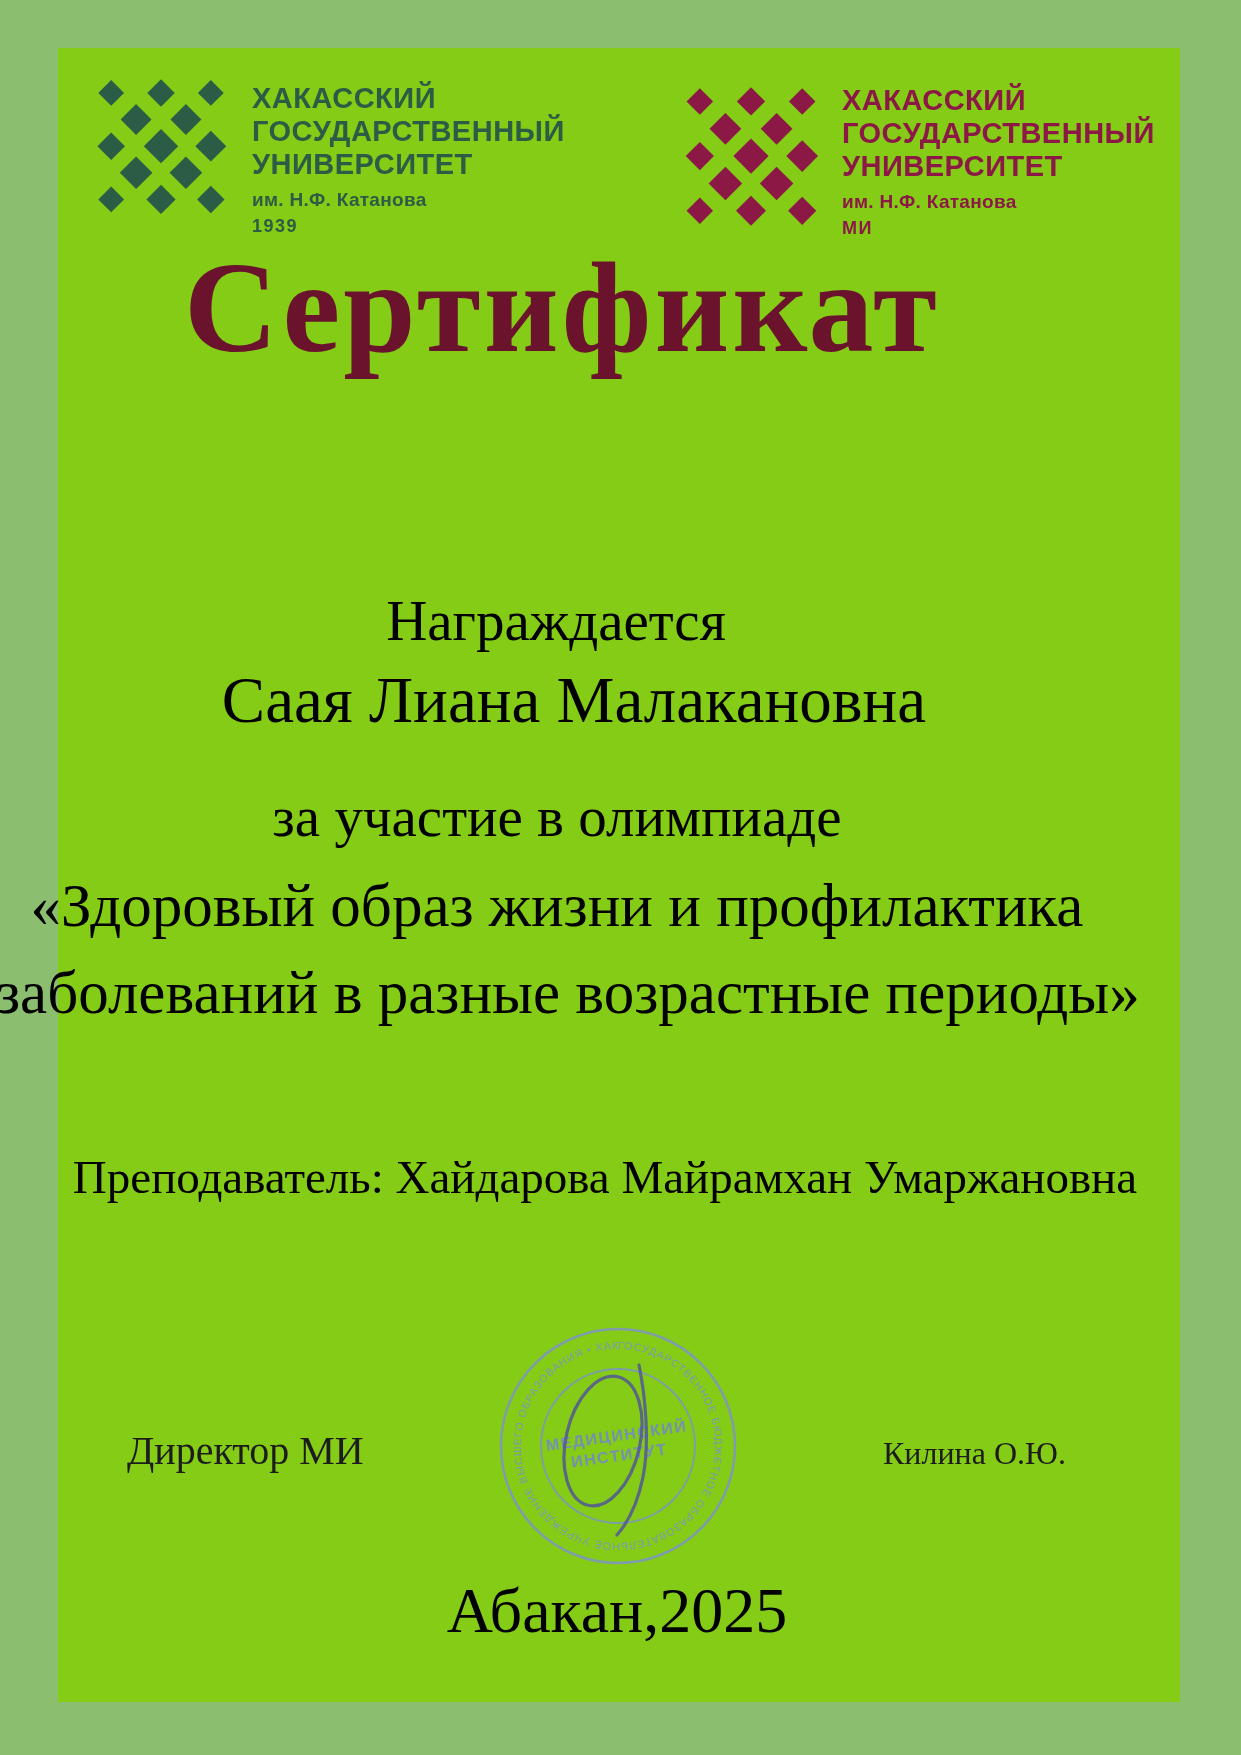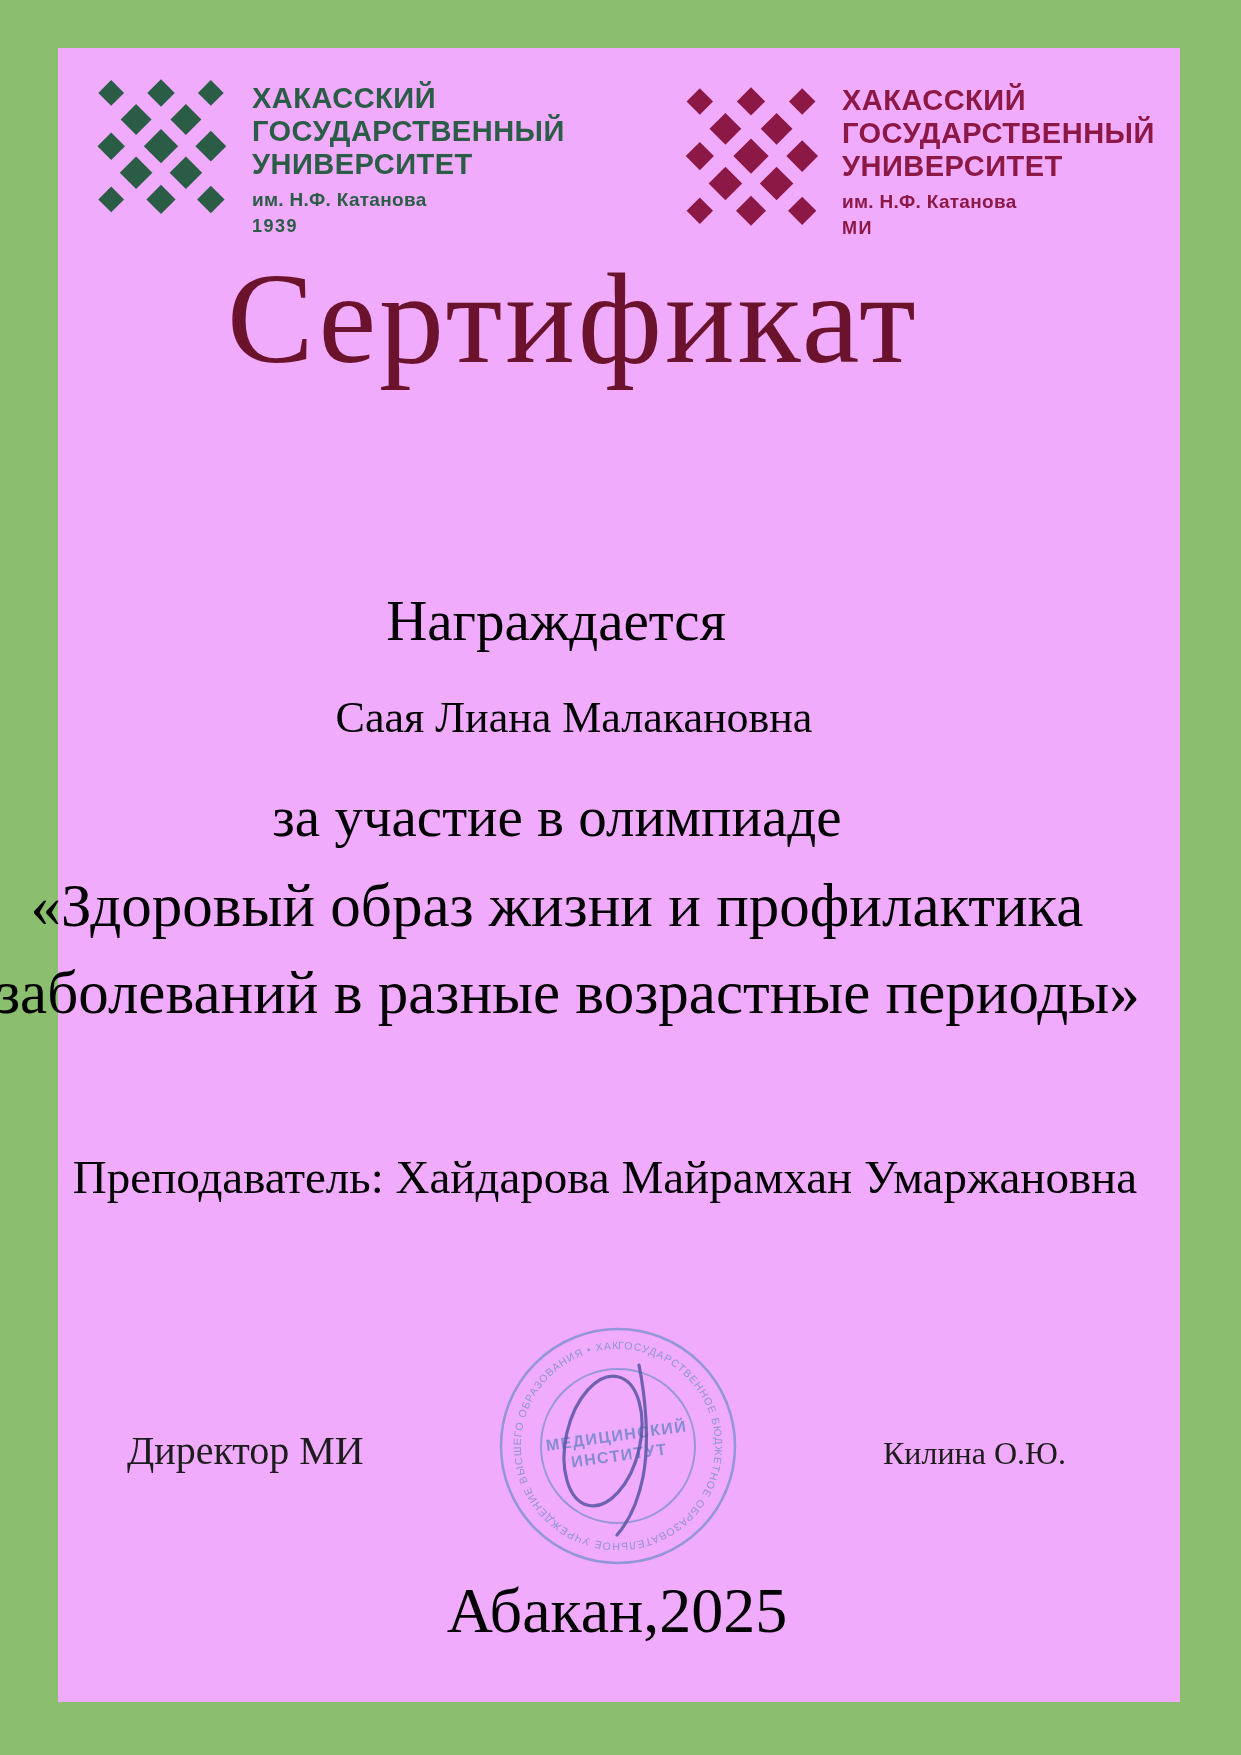--- a/index.html
+++ b/index.html
@@ -6,55 +6,55 @@
   .page{
     position:relative;
     width:1241px;height:1755px;
     background:#8cbe70;
     font-family:"Liberation Serif","DejaVu Serif",serif;
     overflow:hidden;
   }
   .paper{
     position:absolute;left:58px;top:48px;
     width:1122px;height:1654px;
-    background:#f0abfc;
+    background:#84cc16;
   }
   
   .diamonds{position:absolute;}
   .diamonds.left{left:30px;top:22px;width:146px;height:154px;}
   .diamonds.right{left:618px;top:34px;width:150px;height:150px;}
   .logo-text{
     position:absolute;
     font-family:"Liberation Sans","DejaVu Sans",sans-serif;
     font-weight:bold;
     white-space:nowrap;
   }
   .logo-text.left{left:194px;top:34px;color:#2a5c46;}
   .logo-text.right{left:784px;top:36px;color:#8c1846;}
   .logo-text .big{font-size:29px;line-height:33px;letter-spacing:.5px;}
   .logo-text .small{font-size:19px;line-height:23px;margin-top:7px;letter-spacing:.3px;}
   .logo-text .last{font-size:18px;line-height:31px;letter-spacing:1.5px;}
   
   .title{
     position:absolute;top:186px;left:0;width:100%;
-    margin:11px;
+    margin:0;
     text-align:center;
     transform:translateX(-57px);
     font-size:130px;line-height:146px;
-    font-weight:normal;
+    font-weight:bold;
     letter-spacing:3px;
     color:#6b132d;
   }
   
   .line{
     position:absolute;left:0;width:100%;
     text-align:center;color:#000;white-space:nowrap;
   }
   .awarded {top:541px;font-size:57px;line-height:64px;transform:translateX(-63px);}
-  .name    {top:638px;font-size:44px;line-height:64px;transform:translateX(-45px);}
+  .name    {top:620px;font-size:65px;line-height:64px;transform:translateX(-45px);}
   .reason  {top:737px;font-size:57px;line-height:64px;transform:translateX(-62px);}
   .oly1    {top:823px;font-size:61px;line-height:70px;transform:translateX(-62px);}
   .oly2    {top:910px;font-size:61px;line-height:70px;transform:translateX(-62px);}
   .teacher {top:1102px;font-size:47px;line-height:54px;transform:translateX(-14px);}
   .abakan  {top:1526px;font-size:64px;line-height:74px;transform:translateX(-2px);}
   
   .director{
     position:absolute;left:69px;top:1380px;
     font-size:40px;line-height:46px;color:#1c1c1c;white-space:nowrap;
   }

